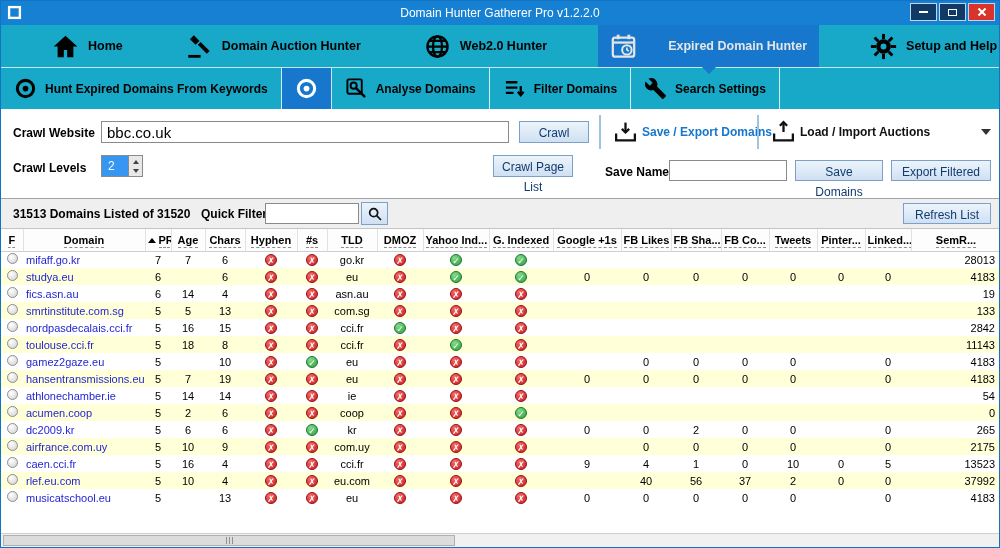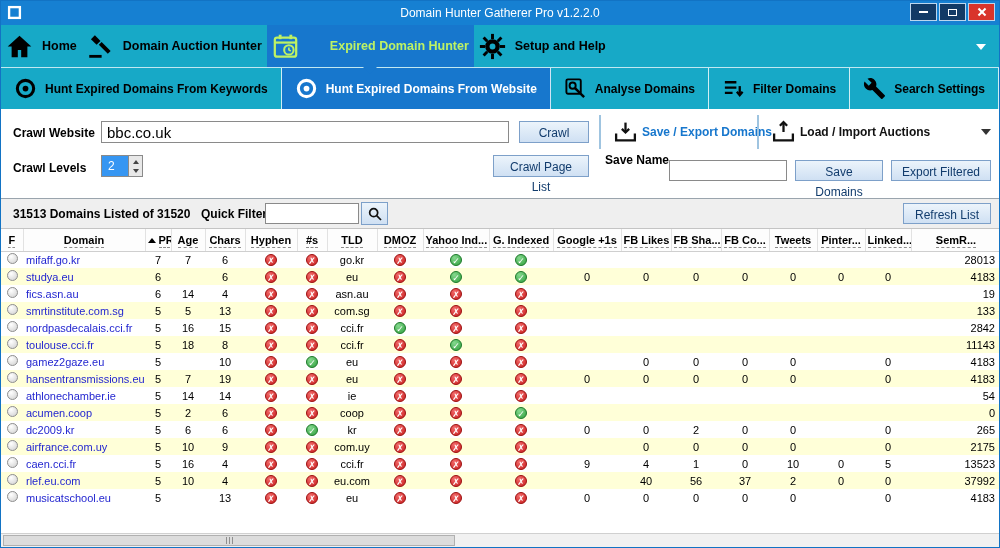--- a/index.html
+++ b/index.html
@@ -46,26 +46,26 @@
 
   
   .navbar {
     height:42px; flex:0 0 42px;
     background:#17a9c7;
     display:flex; align-items:stretch;
     position:relative; z-index:4;
   }
   .nav-item {
     display:flex; align-items:center; gap:9px;
-    padding:0 5px;
+    padding:0 12px;
     font-weight:bold; font-size:12.5px; color:#000;
-    cursor:pointer; position:relative; white-space:nowrap;
+    cursor:pointer; position:relative; white-space:nowrap;margin-left:39px;
   }
   .nav-item svg { width:27px; height:27px; display:block; }
-  .nav-item.active { background:#1777cd; color:#bef264;gap:31px; }
+  .nav-item.active { background:#1777cd; color:#e5e5e5;gap:31px; }
   .nav-item.active::after {
     content:""; position:absolute; left:50%; bottom:-7px; transform:translateX(-50%);
     border:7px solid transparent; border-top:7px solid #1777cd; border-bottom:0;
     z-index:6;
   }
   .nav-caret { margin-left:auto; display:flex; align-items:center; padding:0 13px; cursor:pointer; }
   .caret-down { display:inline-block; width:0; height:0; border:5px solid transparent; border-top:6px solid #fff; margin-top:6px; }
   .caret-down.dark { border-top-color:#333; }
 
   
@@ -111,34 +111,34 @@
   #lbl-crawl-levels { left:12px; top:52px; }
   .spinner {
     position:absolute; left:100px; top:46px; width:42px; height:22px;
     border:1px solid #8a8a8a; display:flex; background:#fff;
   }
   .spin-val { flex:1; background:#3696f2; color:#fff; display:flex; align-items:center; padding-left:6px; font-size:12px; }
   .spin-arrows { width:14px; border-left:1px solid #8a8a8a; display:flex; flex-direction:column; }
   .spin-up,.spin-dn { flex:1; background:#e8e8e8; display:flex; align-items:center; justify-content:center; cursor:pointer; }
   .spin-up::after { content:""; border:3px solid transparent; border-bottom:4px solid #444; margin-bottom:2px; }
   .spin-dn::after { content:""; border:3px solid transparent; border-top:4px solid #444; margin-top:2px; }
-  #crawl-page-list-btn { left:492px; top:46px; width:96px; }
+  #crawl-page-list-btn { left:492px; top:46px; width:80px; }
 
   .export-tab {
     position:absolute; top:6px; height:34px;
     display:flex; align-items:center; gap:4px;
     font-weight:bold; font-size:12px;
     padding:0 10px 0 12px;
     border-left:2px solid #9fc4e0; cursor:pointer;
   }
   .export-tab svg { width:25px; height:25px; display:block; }
   #export-tab-save { left:598px; color:#1777cd; }
   #export-tab-load { left:756px; color:#111; }
   #export-caret { position:absolute; right:8px; top:14px; cursor:pointer; }
-  #lbl-save-name { left:604px; top:44px; }
+  #lbl-save-name { left:604px; top:56px; }
   #save-name-input { left:668px; top:51px; width:118px; height:21px; }
   #save-domains-btn { left:794px; top:51px; width:88px; height:21px; }
   #export-filtered-btn { left:890px; top:51px; width:100px; height:21px; }
 
   
   .toolbar {
     height:30px; flex:0 0 30px;
     background:#efefef;
     border-bottom:1px solid #c4c4c4;
     position:relative; font-size:12px;
@@ -246,20 +246,30 @@
     <div class="nav-item">
       <span>
           <svg viewBox="0 0 24 24" fill="currentColor">
             <path d="M7 2 12 7 8.5 10.5 3.5 5.5z"></path>
             <path d="M13 8 21 16l-2.5 2.5-8-8z"></path>
             <rect x="2" y="19.5" width="11" height="2.5"></rect>
           </svg>
         </span>
       <span>Domain Auction Hunter</span>
     </div>
+    <div class="nav-item">
+      <span>
+          <svg viewBox="0 0 24 24" fill="none" stroke="currentColor" stroke-width="2">
+            <circle cx="12" cy="12" r="9"></circle>
+            <ellipse cx="12" cy="12" rx="4" ry="9"></ellipse>
+            <path d="M3 12h18M4.5 7h15M4.5 17h15"></path>
+          </svg>
+        </span>
+      <span>Web2.0 Hunter</span>
+    </div>
     <div class="nav-item active">
       <span>
           <svg viewBox="0 0 24 24">
             <rect x="2.5" y="4" width="19" height="17" rx="2" fill="none" stroke="currentColor" stroke-width="2"></rect>
             <path d="M2.5 8.5h19" stroke="currentColor" stroke-width="2"></path>
             <rect x="6" y="1.5" width="2.5" height="4" fill="currentColor"></rect>
             <rect x="15.5" y="1.5" width="2.5" height="4" fill="currentColor"></rect>
             <circle cx="15" cy="15" r="4.2" fill="none" stroke="currentColor" stroke-width="1.8"></circle>
             <path d="M15 12.8v2.2l1.7 1" stroke="currentColor" stroke-width="1.5" fill="none"></path>
           </svg>
@@ -298,21 +308,20 @@
         </span>
       <span>Hunt Expired Domains From Keywords</span>
     </div>
     <div class="tab active">
       <span>
           <svg viewBox="0 0 24 24">
             <circle cx="12" cy="12" r="8.5" fill="none" stroke="currentColor" stroke-width="3.2"></circle>
             <circle cx="12" cy="12" r="3" fill="currentColor"></circle>
           </svg>
         </span>
-      <span>Hunt Expired Domains From Website</span>
     </div>
     <div class="tab">
       <span>
           <svg viewBox="0 0 24 24" fill="none" stroke="currentColor" stroke-width="2">
             <rect x="2.5" y="2.5" width="15" height="15" rx="1.5"></rect>
             <circle cx="9" cy="9" r="3.2"></circle>
             <path d="M11.5 11.5 21 21" stroke-width="2.6"></path>
           </svg>
         </span>
       <span>Analyse Domains</span>

